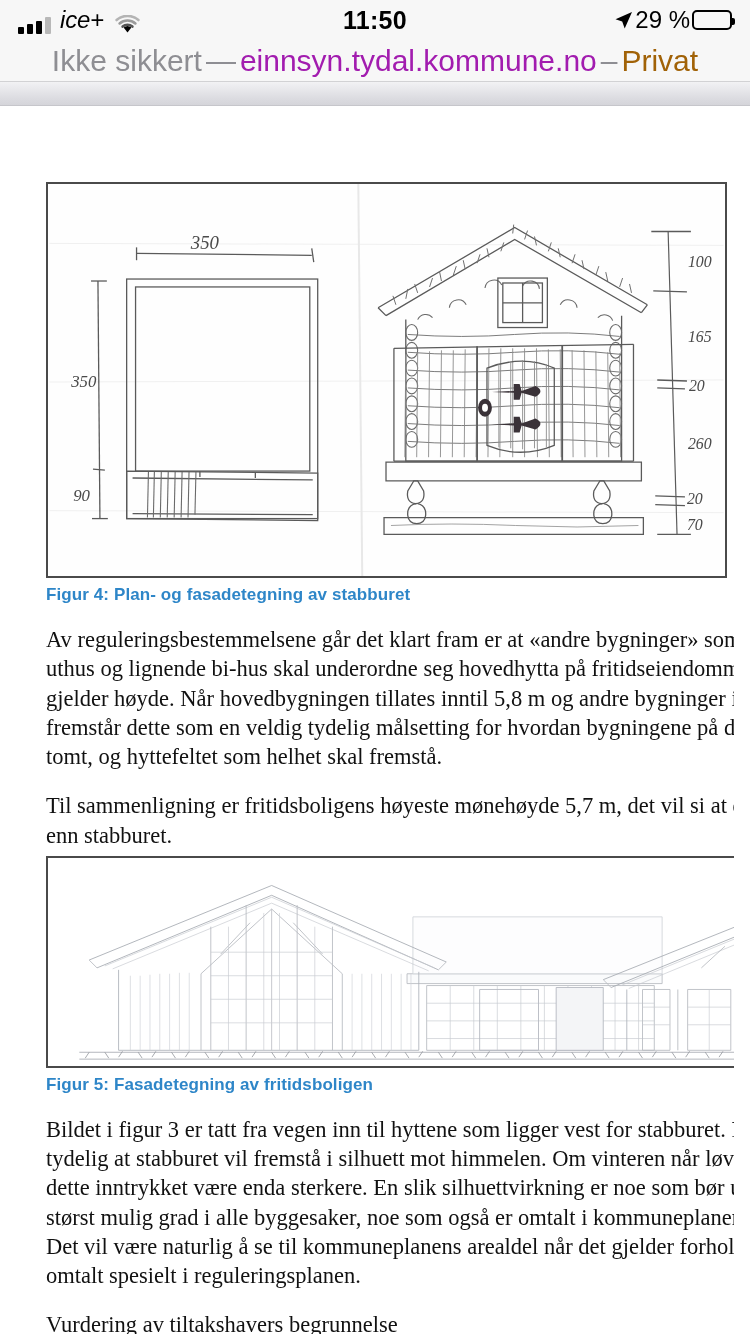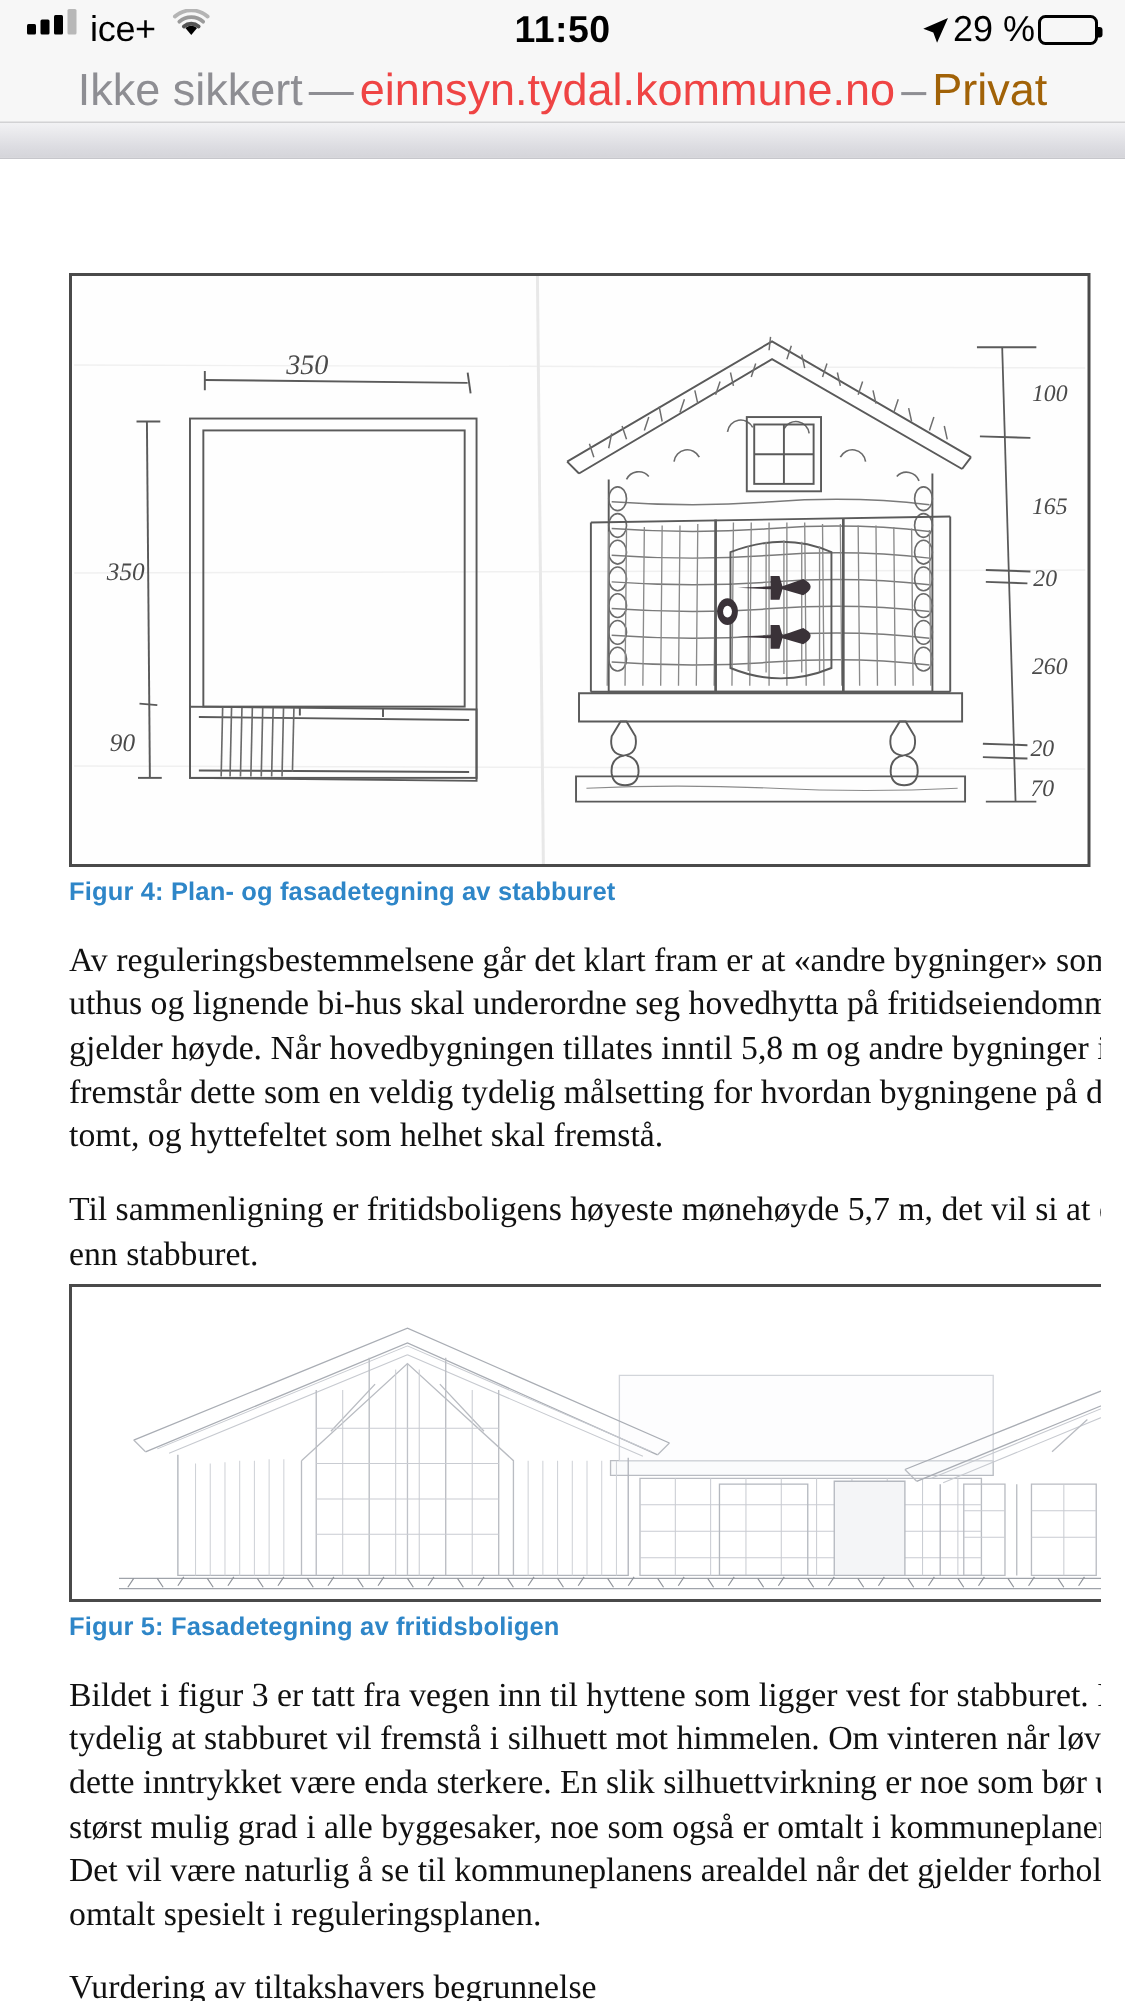--- a/index.html
+++ b/index.html
@@ -13,21 +13,21 @@
 
   
   .statusbar{
     height:40px; width:750px;
     background:#f7f7f7;
     display:flex; align-items:center;
     font-family:"Liberation Sans", sans-serif;
     position:relative;
     padding:0 18px;
   }
-  .sb-left{ display:flex; align-items:flex-start; gap:9px; }
+  .sb-left{ display:flex; align-items:flex-end; gap:9px;font-style:italic; }
   .signal{ display:flex; align-items:flex-end; gap:3px; height:17px; }
   .signal i{ display:block; width:6px; background:#000; border-radius:1px; }
   .signal i:nth-child(1){ height:7px; }
   .signal i:nth-child(2){ height:10px; }
   .signal i:nth-child(3){ height:13px; }
   .signal i:nth-child(4){ height:17px; background:#b8b8b8; }
   .carrier{ font-size:24px; color:#000; letter-spacing:-0.2px; }
   .wifi{ width:25px; height:19px; position:relative; margin-left:2px; }
   .sb-center{
     position:absolute; left:0; right:0; top:0; bottom:0;
@@ -52,21 +52,21 @@
   .urlbar{
     height:42px; width:750px;
     background:#f7f7f7;
     display:flex; align-items:center; justify-content:center;
     font-family:"Liberation Sans", sans-serif;
     font-size:30px;
     border-bottom:1px solid #d2d2d4;
   }
   .url-insecure{ color:#8e8e93; }
   .url-dash{ color:#8e8e93; padding:0 4px; }
-  .url-domain{ color:#ef4444; }
+  .url-domain{ color:#a21caf; }
   .url-private{ color:#a16207; }
 
   
   .toolbar-shadow{
     width:750px; height:24px;
     background:linear-gradient(to bottom,#f2f2f4 0%,#dcdce1 70%,#d5d5da 100%);
     border-bottom:1px solid #c6c6cb;
   }
 
   

